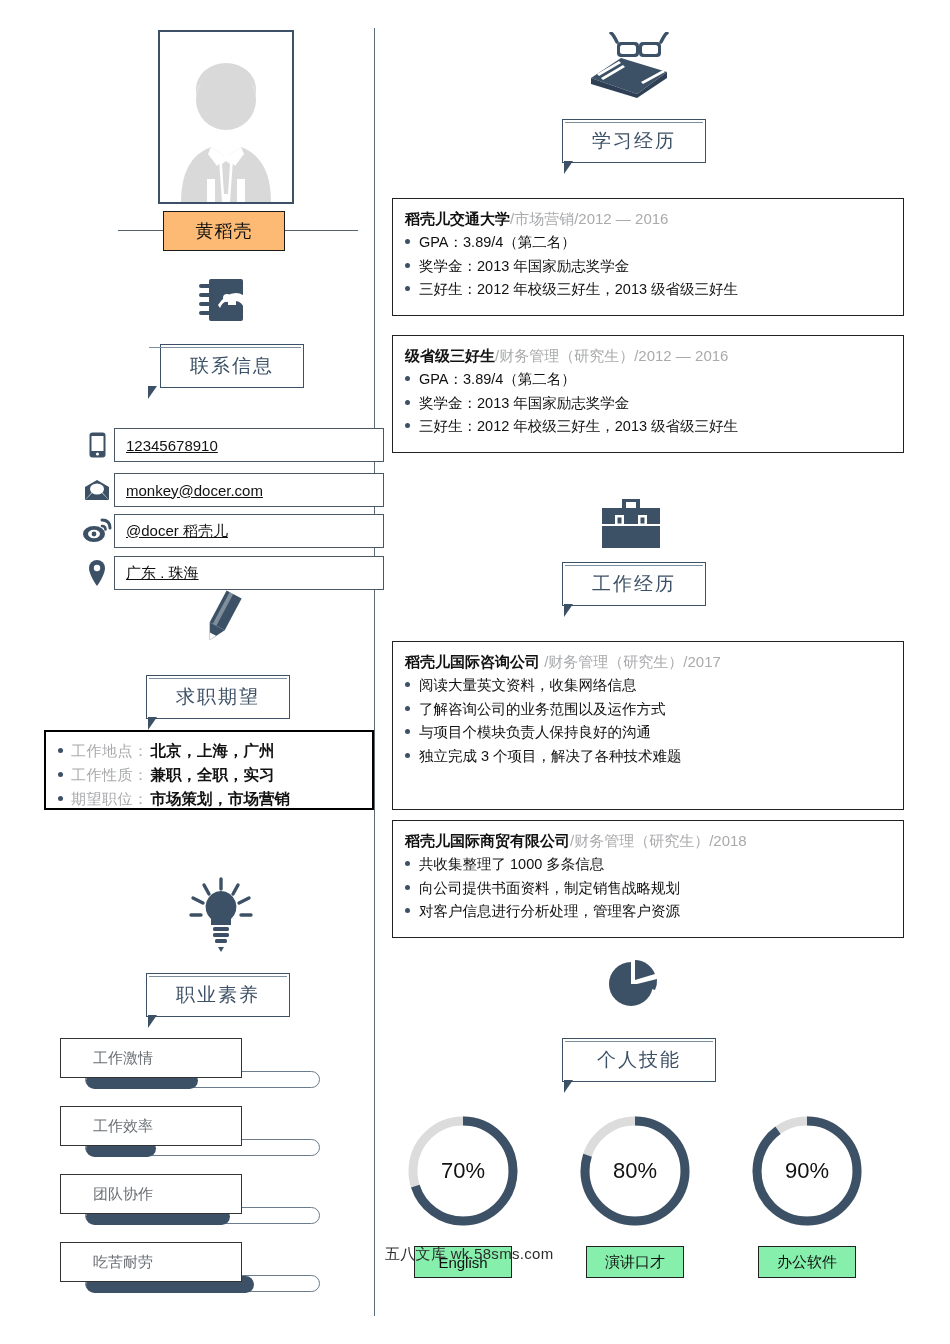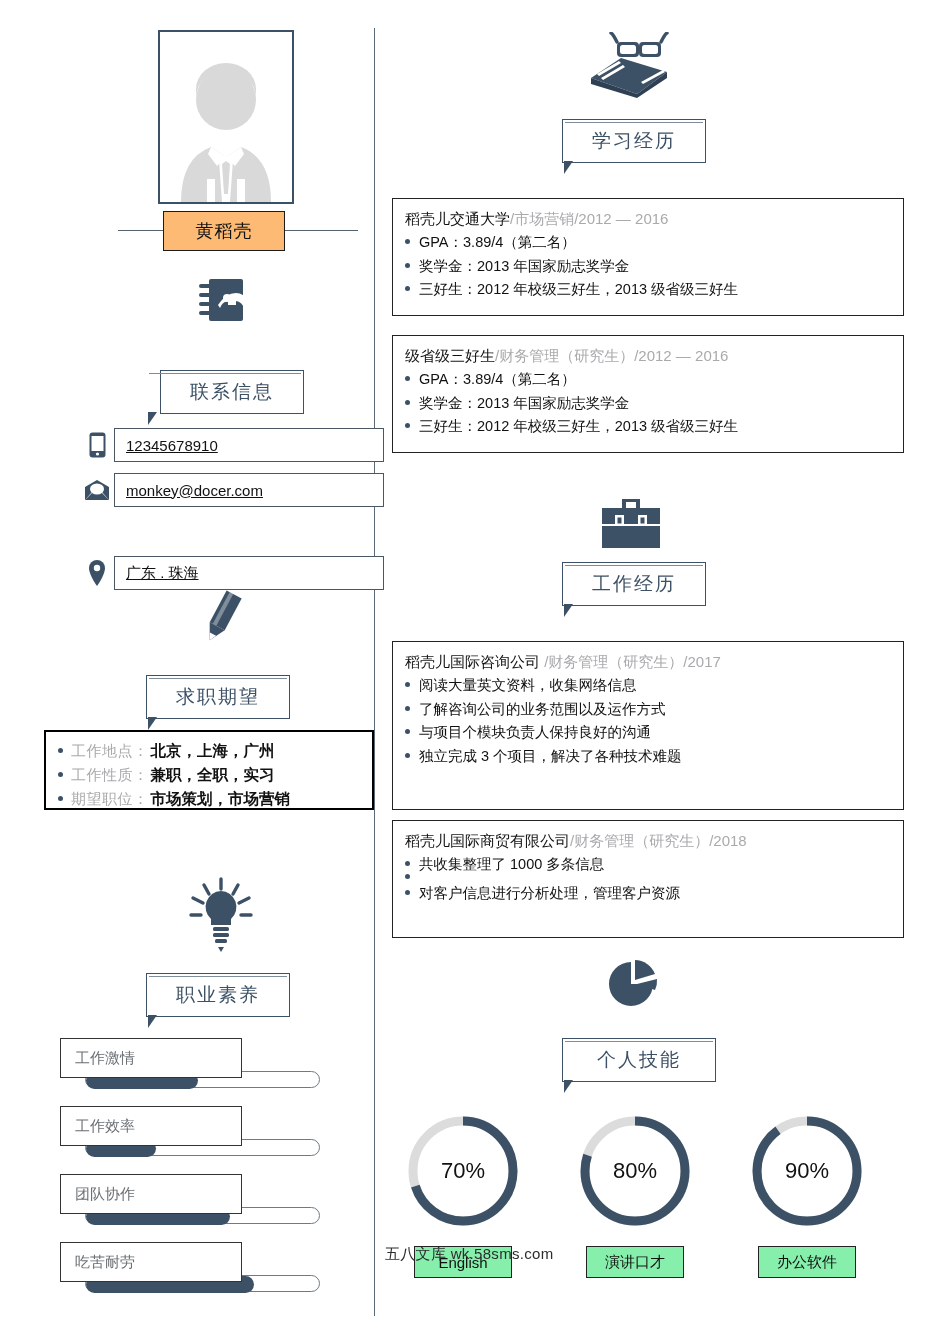--- a/index.html
+++ b/index.html
@@ -72,39 +72,39 @@
     width:5px;height:5px;border-radius:50%;background:#3d5166;
     display:inline-block;margin-right:8px;flex:0 0 auto;position:relative;top:-3px;
   }
   .expect-key{color:#a9aaac;margin-right:2px;letter-spacing:.5px;}
   .expect-val{color:#111;font-weight:bold;font-size:15.5px;}
 
   
   .skill-item{position:absolute;left:60px;width:260px;}
   .skill-label{
     width:182px;height:40px;border:1px solid #333;background:#fff;
-    box-sizing:border-box;display:flex;align-items:center;padding-left:14px;
+    box-sizing:border-box;display:flex;align-items:center;padding-left:32px;
     font-size:15px;color:#6a6f74;position:relative;z-index:2;
   }
   .bar-track{
     position:absolute;left:25px;top:33px;width:235px;height:17px;
     border:1px solid #6a7c8c;border-radius:9px;background:#fff;box-sizing:border-box;z-index:1;
   }
   .bar-fill{
     position:absolute;left:0;top:0;height:17px;border-radius:9px;background:#3d5166;
   }
 
   
   .entry-box{
     position:absolute;left:392px;width:512px;
     border:1px solid #222;background:#fff;box-sizing:border-box;
     padding:8px 0 9px 12px;
   }
   .entry-head{font-size:15px;line-height:23px;margin-bottom:1px;}
-  .entry-org{font-weight:normal;color:#111;}
+  .entry-org{font-weight:bold;color:#111;}
   .entry-meta{color:#a9aaac;}
   .entry-li{display:flex;align-items:baseline;font-size:14.5px;line-height:23.5px;color:#111;}
   .entry-li .dot{
     width:5px;height:5px;border-radius:50%;background:#3d5166;
     display:inline-block;margin-right:9px;flex:0 0 auto;position:relative;top:-3px;
   }
 
   
   .donut{position:absolute;width:118px;height:118px;}
   .donut svg{display:block;}
@@ -154,21 +154,21 @@
       <rect x="14" y="5" width="34" height="42" rx="2" fill="#3d5166"></rect>
       <rect x="4" y="10" width="14" height="4" rx="2" fill="#3d5166"></rect>
       <rect x="4" y="19" width="14" height="4" rx="2" fill="#3d5166"></rect>
       <rect x="4" y="28" width="14" height="4" rx="2" fill="#3d5166"></rect>
       <rect x="4" y="37" width="14" height="4" rx="2" fill="#3d5166"></rect>
       <path d="M23 31 q8 -12 18 -12 q10 0 12 12 l-4 3 q-2 -6 -8 -7 l0 4 l-8 0 l0 -4 q-6 1 -8 7 z" fill="#ffffff"></path>
       <circle cx="32" cy="24" r="4" fill="#ffffff"></circle>
     </svg>
   </div>
 
-  <div class="badge-wrap" style="left:146px;top:370px;padding-left:14px;">
+  <div class="badge-wrap" style="left:146px;top:344px;padding-left:14px;">
     <div class="badge">联系信息</div>
     <div class="badge-tail"></div>
   </div>
 
   <div class="contact-row" style="left:80px;top:428px;">
     <span class="contact-ico">
       <svg width="17" height="26" viewBox="0 0 17 26">
         <rect x="0.5" y="0.5" width="16" height="25" rx="3" fill="#3d5166"></rect>
         <rect x="2.5" y="4" width="12" height="15" fill="#ffffff"></rect>
         <circle cx="8.5" cy="22" r="1.6" fill="#ffffff"></circle>
@@ -181,20 +181,32 @@
     <span class="contact-ico">
       <svg width="26" height="22" viewBox="0 0 26 22">
         <path d="M1 21 L13 9 L25 21 Z" fill="#3d5166"></path>
         <path d="M1 21 L1 8 L13 1 L25 8 L25 21 L18 13 L13 16 L8 13 Z" fill="#3d5166"></path>
         <ellipse cx="13" cy="10" rx="7" ry="5.5" fill="#ffffff"></ellipse>
       </svg>
     </span>
     <span class="contact-box">monkey@docer.com</span>
   </div>
 
+  <div class="contact-row" style="left:80px;top:514px;">
+    <span class="contact-ico">
+      <svg width="30" height="26" viewBox="0 0 30 26">
+        <ellipse cx="12" cy="16" rx="11" ry="8" fill="#3d5166"></ellipse>
+        <ellipse cx="12" cy="16" rx="6" ry="4.2" fill="#ffffff"></ellipse>
+        <circle cx="12" cy="16" r="2.4" fill="#3d5166"></circle>
+        <path d="M20 2 q8 0 8 8" stroke="#3d5166" stroke-width="3" fill="none" stroke-linecap="round"></path>
+        <path d="M20 8 q3.5 0 3.5 3.5" stroke="#3d5166" stroke-width="2.6" fill="none" stroke-linecap="round"></path>
+      </svg>
+    </span>
+    <span class="contact-box">@docer 稻壳儿</span>
+  </div>
 
   <div class="contact-row" style="left:80px;top:556px;">
     <span class="contact-ico">
       <svg width="20" height="28" viewBox="0 0 20 28">
         <path d="M10 1 a8 8 0 0 1 8 8 c0 7 -8 18 -8 18 s-8 -11 -8 -18 a8 8 0 0 1 8 -8 z" fill="#3d5166"></path>
         <circle cx="10" cy="9" r="3.2" fill="#ffffff"></circle>
       </svg>
     </span>
     <span class="contact-box">广东 . 珠海</span>
   </div>
@@ -389,20 +401,21 @@
   <div class="entry-box" style="top:820px;height:118px;">
     <div class="entry-head">
       <span class="entry-org">稻壳儿国际商贸有限公司</span><span class="entry-meta">/财务管理（研究生）/2018</span>
     </div>
     <div class="entry-li">
         <span class="dot"></span>
         <span>共收集整理了 1000 多条信息</span>
       </div>
     <div class="entry-li">
         <span class="dot"></span>
+        <span>向公司提供书面资料，制定销售战略规划</span>
       </div>
     <div class="entry-li">
         <span class="dot"></span>
         <span>对客户信息进行分析处理，管理客户资源</span>
       </div>
   </div>
 
   <div class="abs icon-wrap" style="left:604px;top:958px;width:60px;height:52px;">
     <svg width="54" height="48" viewBox="0 0 54 48">
       <path d="M24 2 a22 22 0 1 0 22 22 L24 24 Z" fill="#3d5166"></path>

